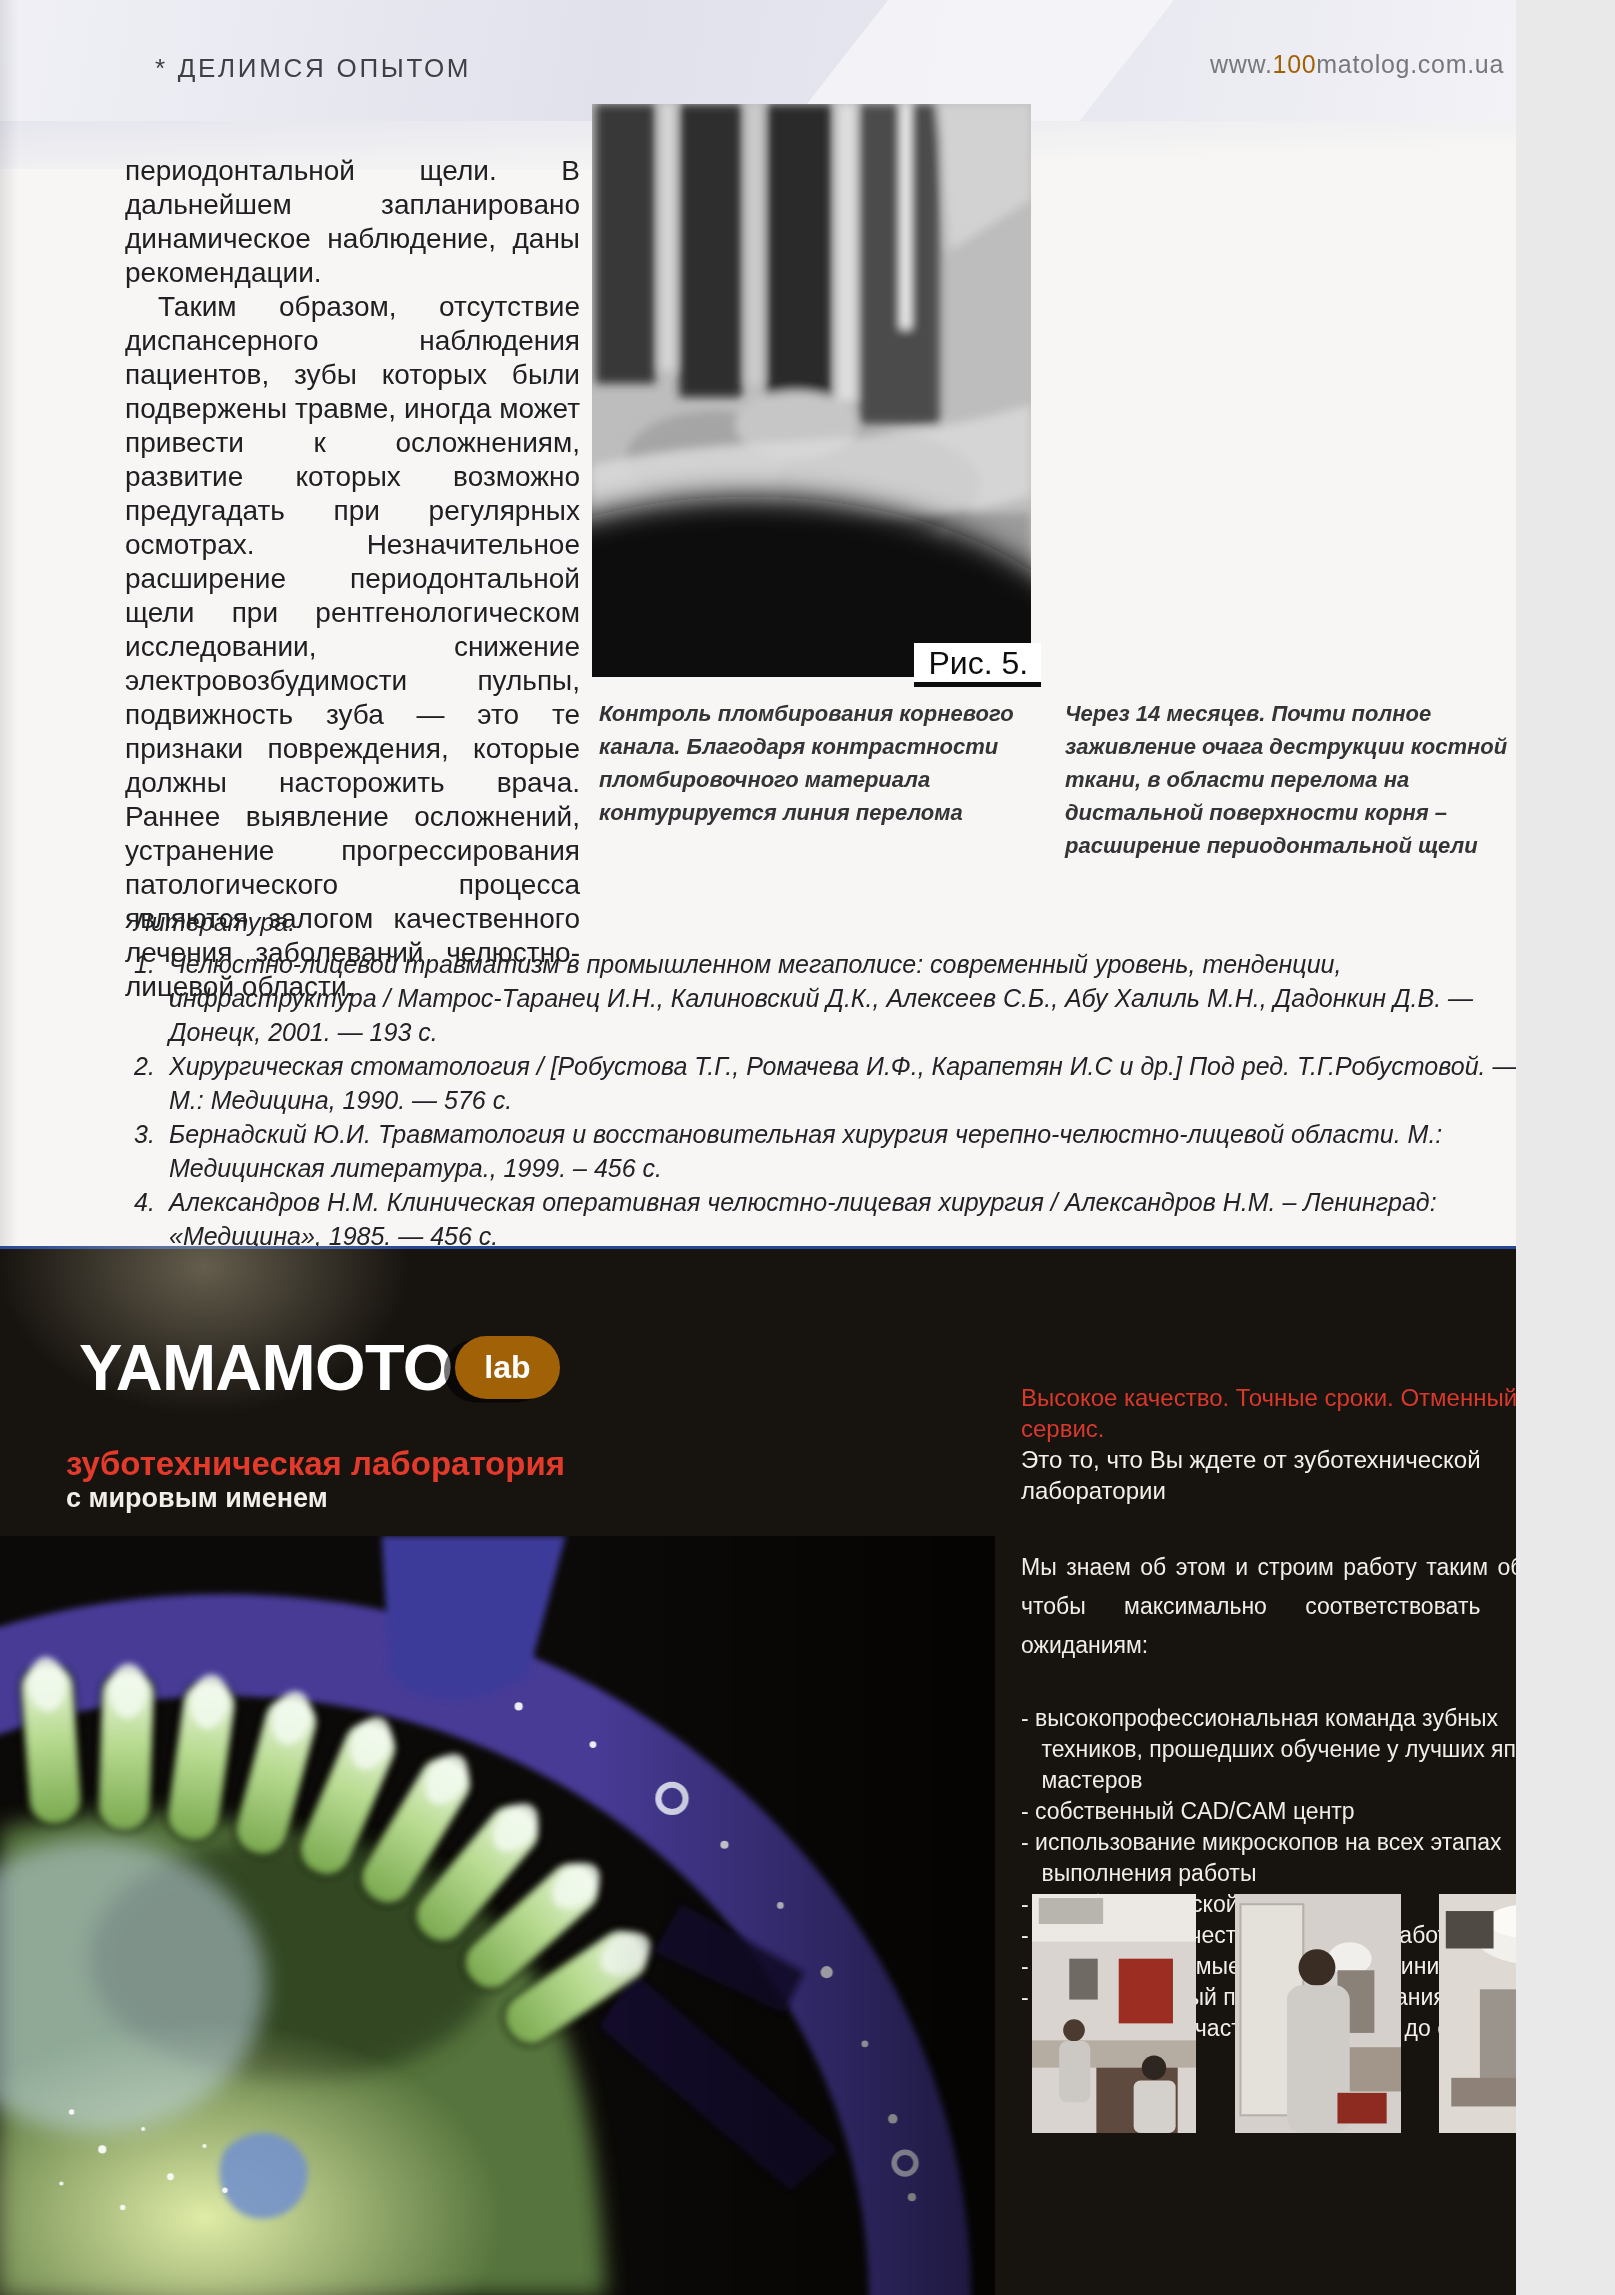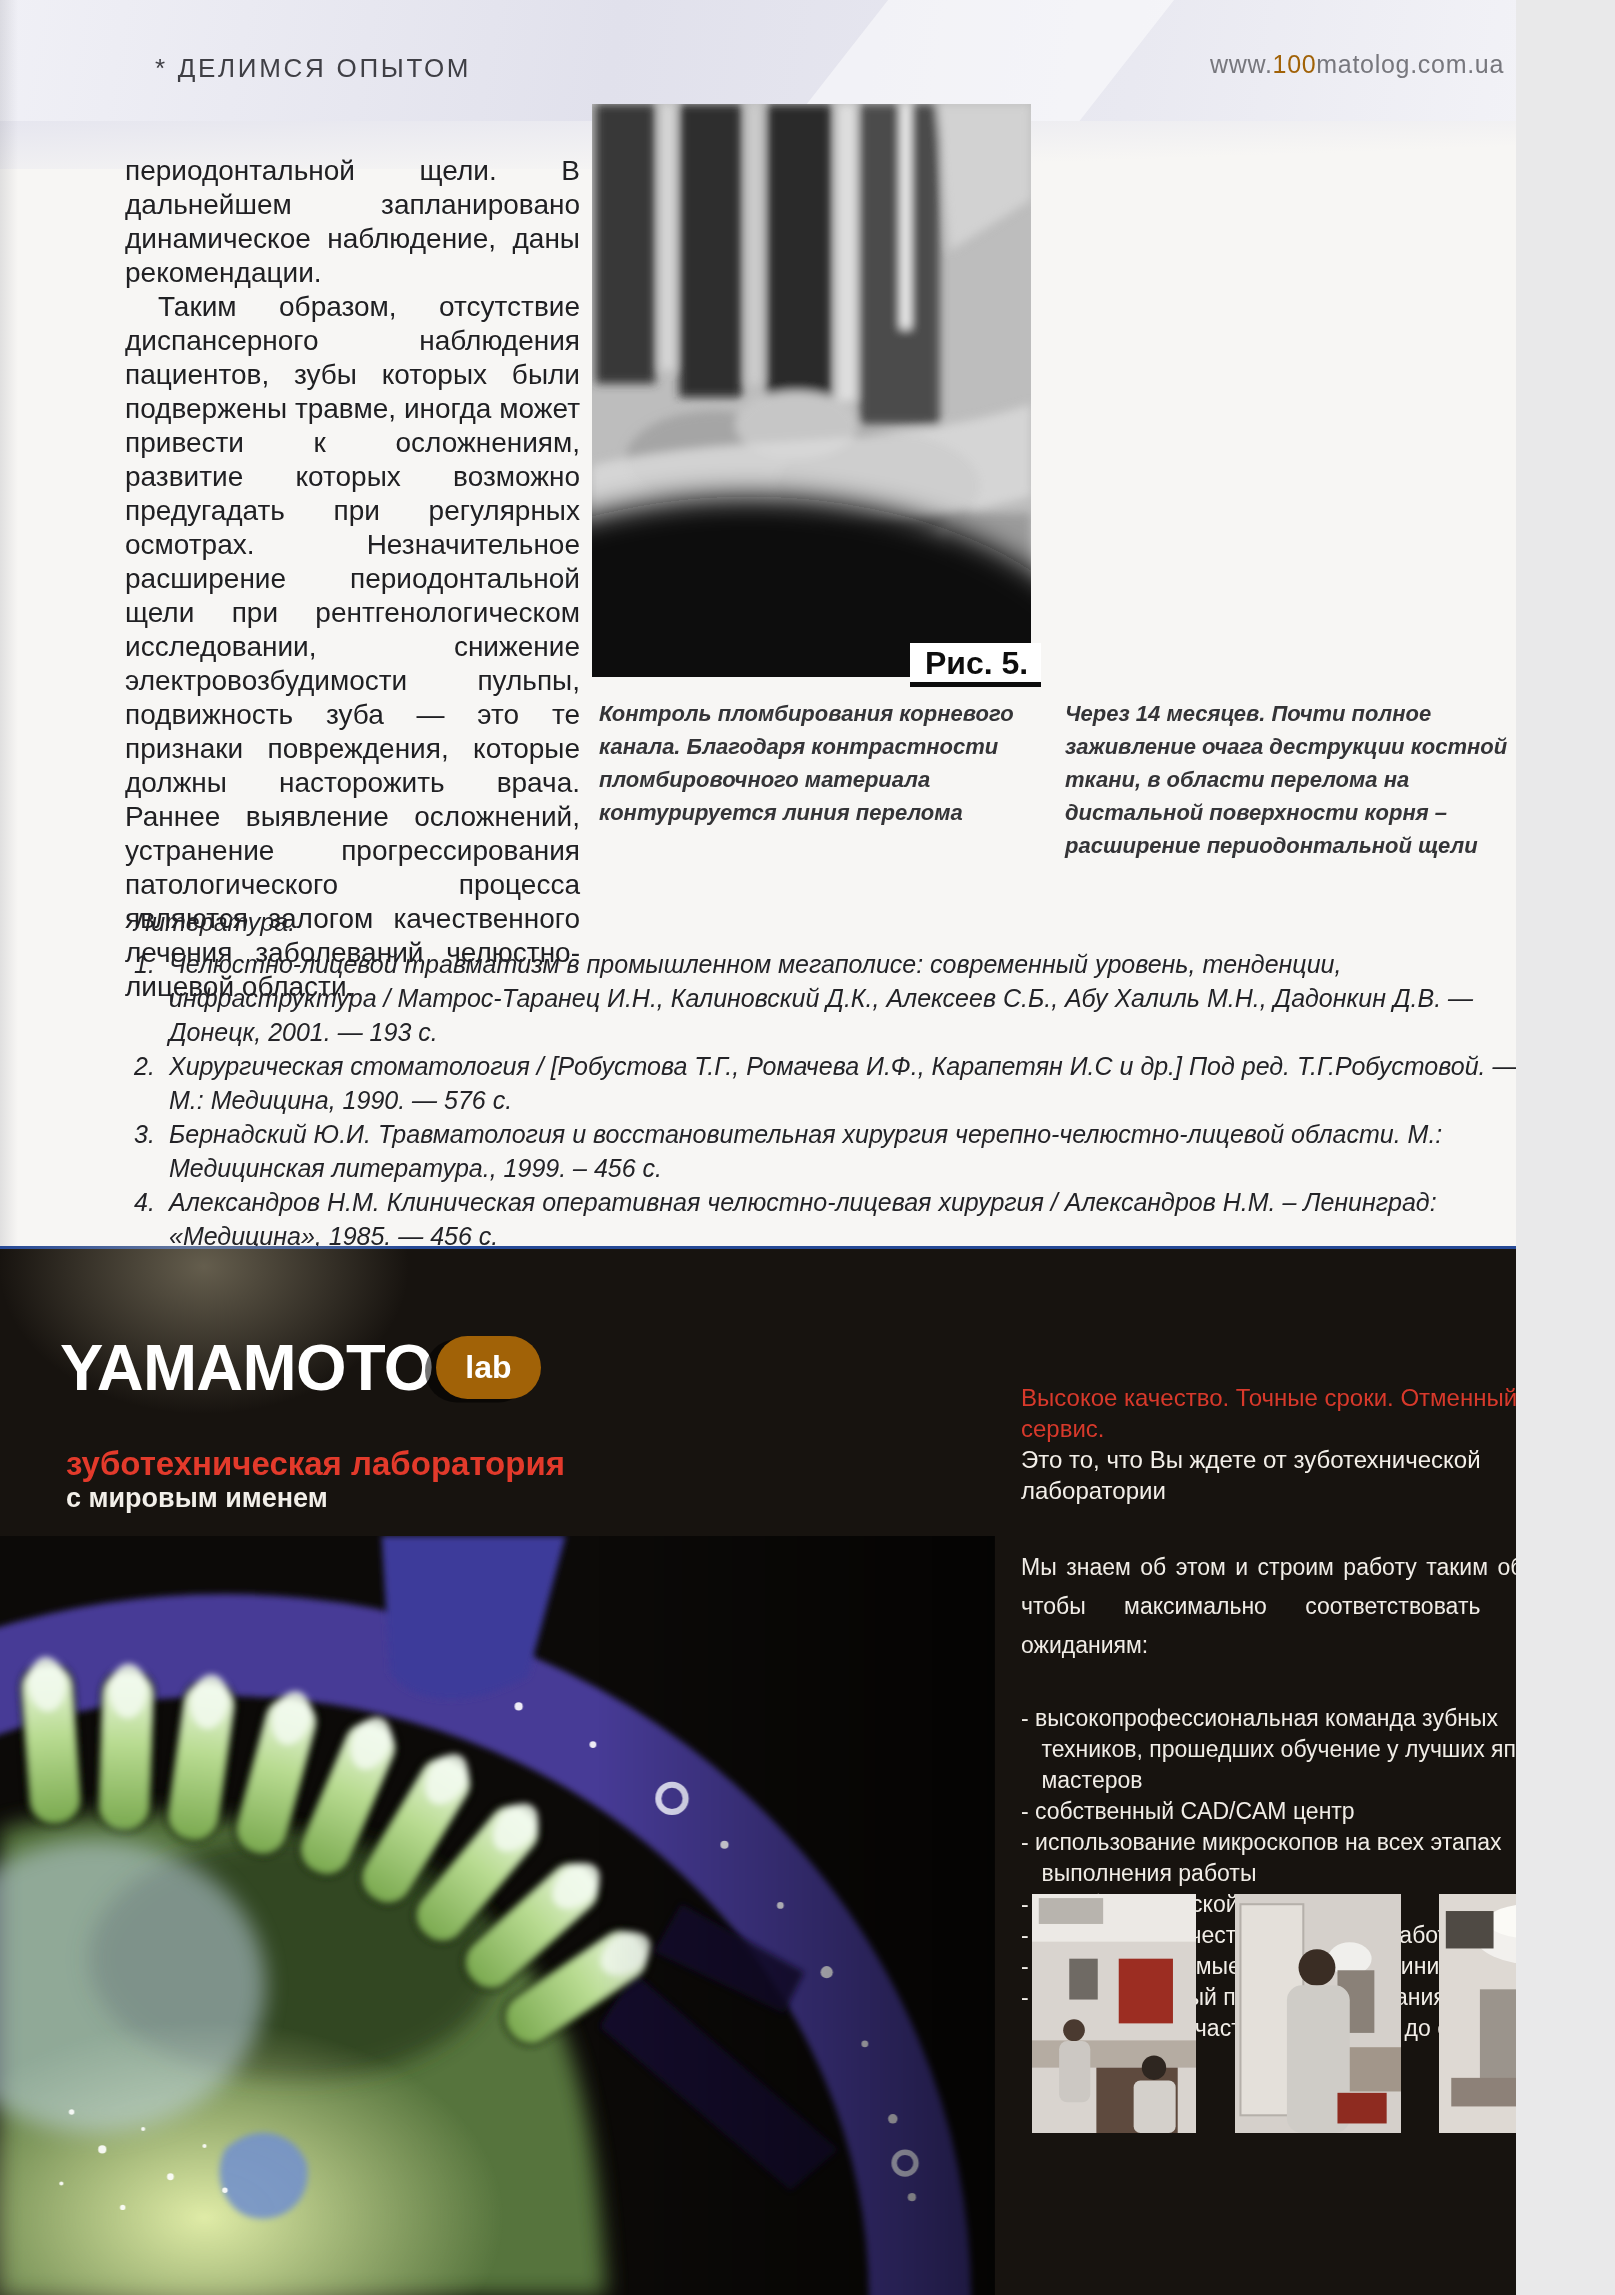--- a/index.html
+++ b/index.html
@@ -24,42 +24,42 @@
   
   .article-col{position:absolute;left:125px;top:154px;width:455px;font-size:28px;
         line-height:34px;color:#202023;text-align:justify;}
   .article-col p{margin:0;}
   .article-col p+p{text-indent:33px;}
 
   .fig{position:absolute;background:#9a9a9a;}
   .fig svg{display:block;width:100%;height:100%;}
   .fig5{left:592px;top:104px;width:439px;height:573px;}
   .fig6{left:1065px;top:104px;width:445px;height:581px;}
-  .figlabel{position:absolute;background:#fff;color:#0d0d0d;font-weight:700;font-size:32px;
+  .figlabel{position:absolute;background:#fff;color:#0d0d0d;font-weight:400;font-size:32px;
         line-height:35px;padding:2.7px 12.3px 1.4px 15px;border-bottom:5.5px solid #0d0d0d;white-space:nowrap;}
   .figlabel.l5{right:-9.5px;bottom:-10.2px;}
   .figlabel.l6{right:-1.4px;bottom:-8.9px;}
 
   .cap{position:absolute;font-style:italic;font-weight:700;font-size:22px;line-height:33px;color:#343437;}
   .cap5{left:599px;top:697px;width:436px;}
   .cap6{left:1065px;top:697px;width:458px;}
 
   .lit{position:absolute;left:134px;top:905px;width:1392px;font-style:italic;
         font-size:25px;line-height:34px;color:#232327;}
   .lit-h{margin-bottom:8.2px;}
   .lit-item{display:flex;}
   .lit-item .num{width:35px;flex:none;}
   .lit-item .txt{flex:1;}
 
   
   .ad{position:absolute;left:0;top:1246px;width:1616px;height:1050px;background:#17130f;overflow:hidden;}
   .ad-topline{position:absolute;left:0;top:0;width:100%;height:3.4px;background:#2b57b8;opacity:.8;}
   .ad-glow{position:absolute;left:-41px;top:0;width:750px;height:436px;pointer-events:none;
         background:radial-gradient(ellipse 293px 211px at 245px 20.5px,rgba(216,205,170,.40),rgba(216,205,170,0) 70%);}
-  .logo{position:absolute;left:60px;top:89px;display:flex;align-items:center;justify-content:flex-end;}
+  .logo{position:absolute;left:79px;top:89px;display:flex;align-items:center;justify-content:flex-end;}
   .brand{font-size:65px;font-weight:700;color:#fff;letter-spacing:-0.7px;line-height:65px;}
   .badge{margin-left:2.7px;background:#a16207;color:#fff;font-weight:700;font-size:32px;line-height:32px;
         padding:15px 29px 16.4px;border-radius:33px;box-shadow:-11px 3.4px 0 rgba(0,0,0,.55);}
   .tag1{position:absolute;left:66px;top:199px;font-size:33px;font-weight:700;color:#e33a2b;}
   .tag2{position:absolute;left:66px;top:237px;font-size:27px;font-weight:700;color:#f2efe9;}
 
   .photo-main{position:absolute;left:0;top:290px;width:995px;height:760px;}
   .photo-main svg{display:block;width:100%;height:100%;}
 
   .ad-col{position:absolute;left:1021px;top:136px;width:573px;color:#f1ede7;}

